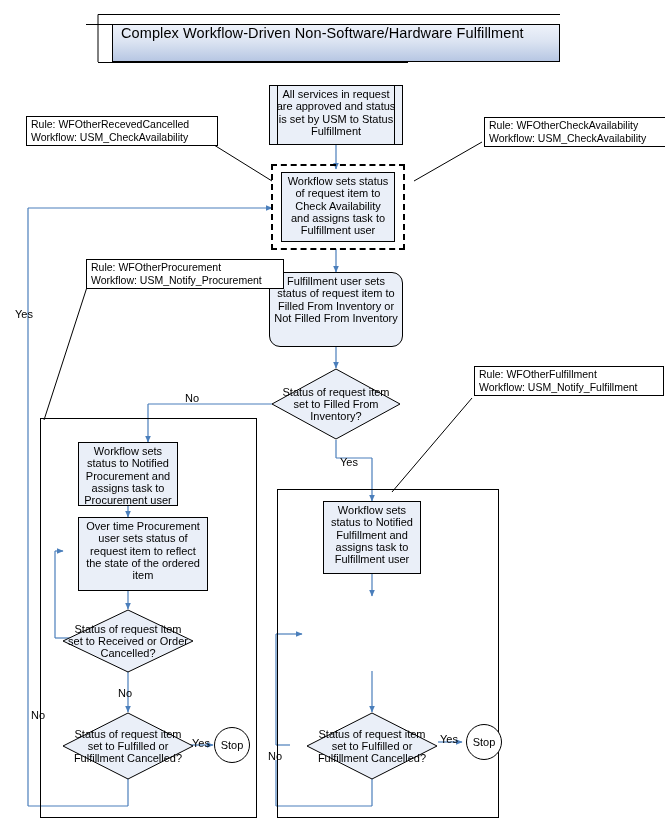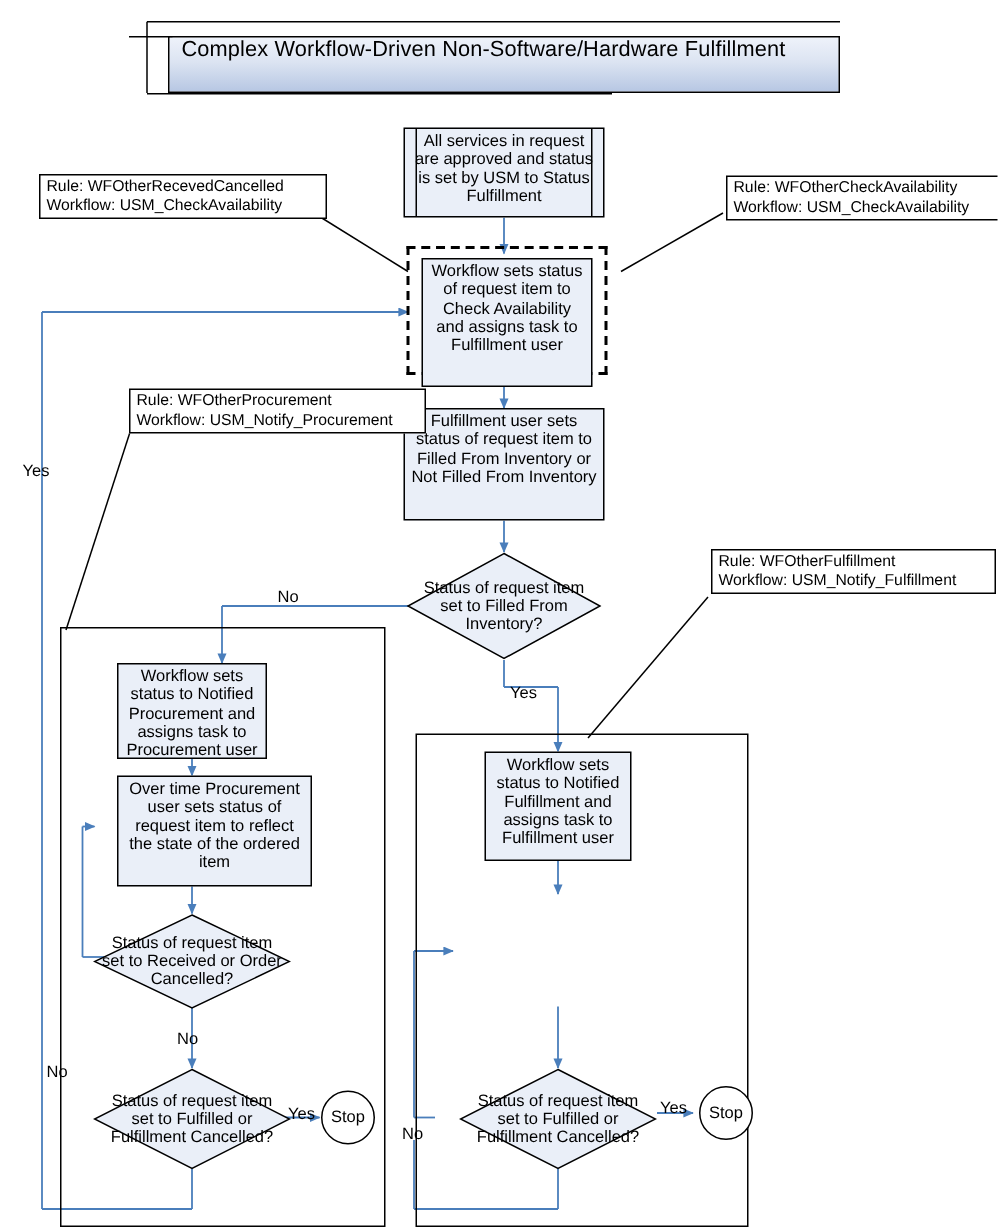--- a/index.html
+++ b/index.html
@@ -212,25 +212,25 @@
 
   <div class="node title-banner" style="left:112px; top:24px; width:448px; height:38px;">
     <span>Complex Workflow-Driven Non-Software/Hardware Fulfillment</span>
   </div>
 
   <div class="node proc proc-predef" style="left:269px; top:85px; width:134px; height:60px;">
     <span>All services in request are approved and status is set by USM to Status Fulfillment</span>
   </div>
 
   <div class="dashed-wrap" style="left:271px; top:164px; width:134px; height:86px;"></div>
-  <div class="node proc" style="left:281px; top:172px; width:114px; height:86px;">
+  <div class="node proc" style="left:281px; top:172px; width:114px; height:70px;">
     <span>Workflow sets status of request item to Check Availability and assigns task to Fulfillment user</span>
   </div>
 
-  <div class="node proc" style="left:269px; top:272px; width:134px; height:75px;">
+  <div class="node proc" style="left:269px; top:272px; width:134px; height:75px;border-radius:11px;">
     <span>Fulfillment user sets status of request item to Filled From Inventory or Not Filled From Inventory</span>
   </div>
 
   <div class="diamond-wrap" style="left:271px; top:368px; width:130px; height:72px;">
     <svg class="dshape" viewBox="0 0 130 72" preserveAspectRatio="none" xmlns="http://www.w3.org/2000/svg">
       <polygon points="65,1 129,36 65,71 1,36" fill="#eaeff8" stroke="#000000" stroke-width="1"></polygon>
     </svg>
     <div class="dtext">Status of request item set to Filled From Inventory?</div>
   </div>
 

